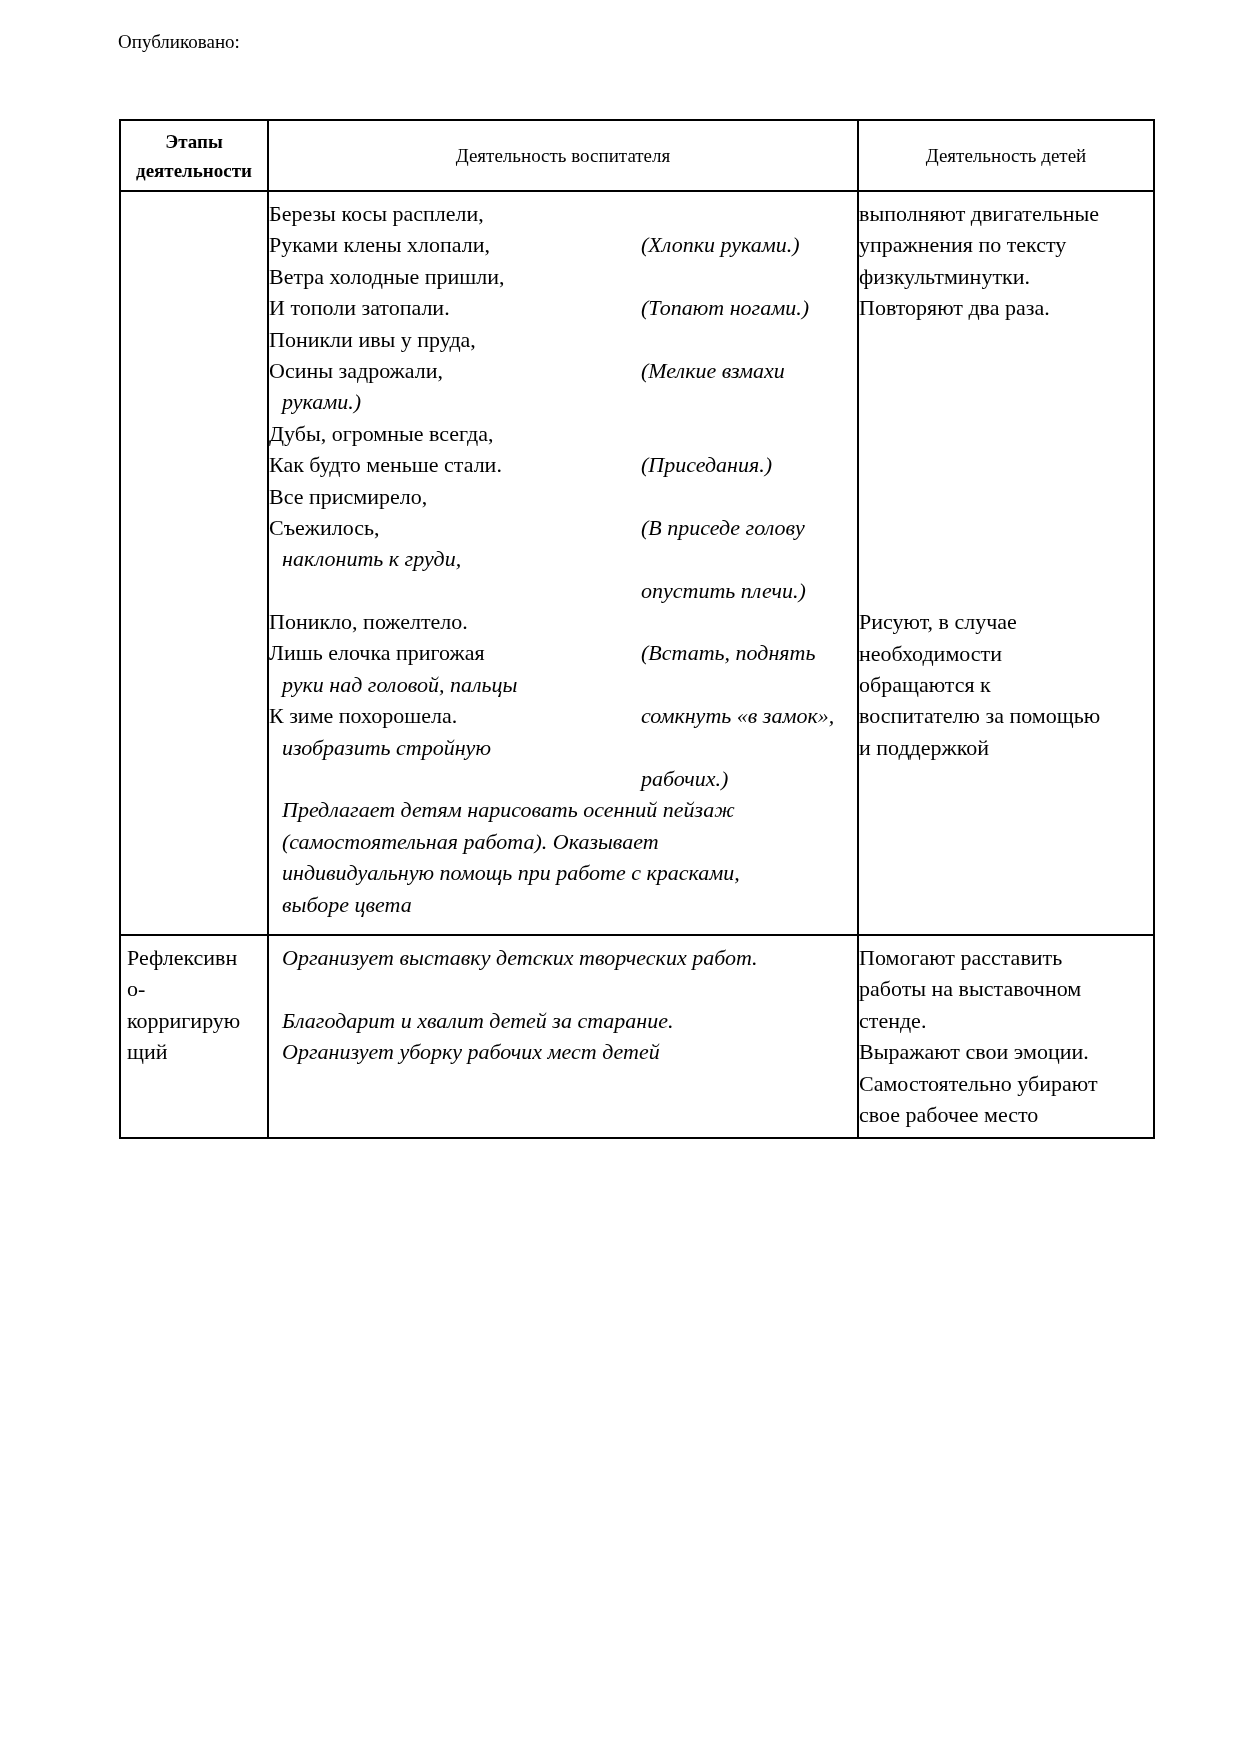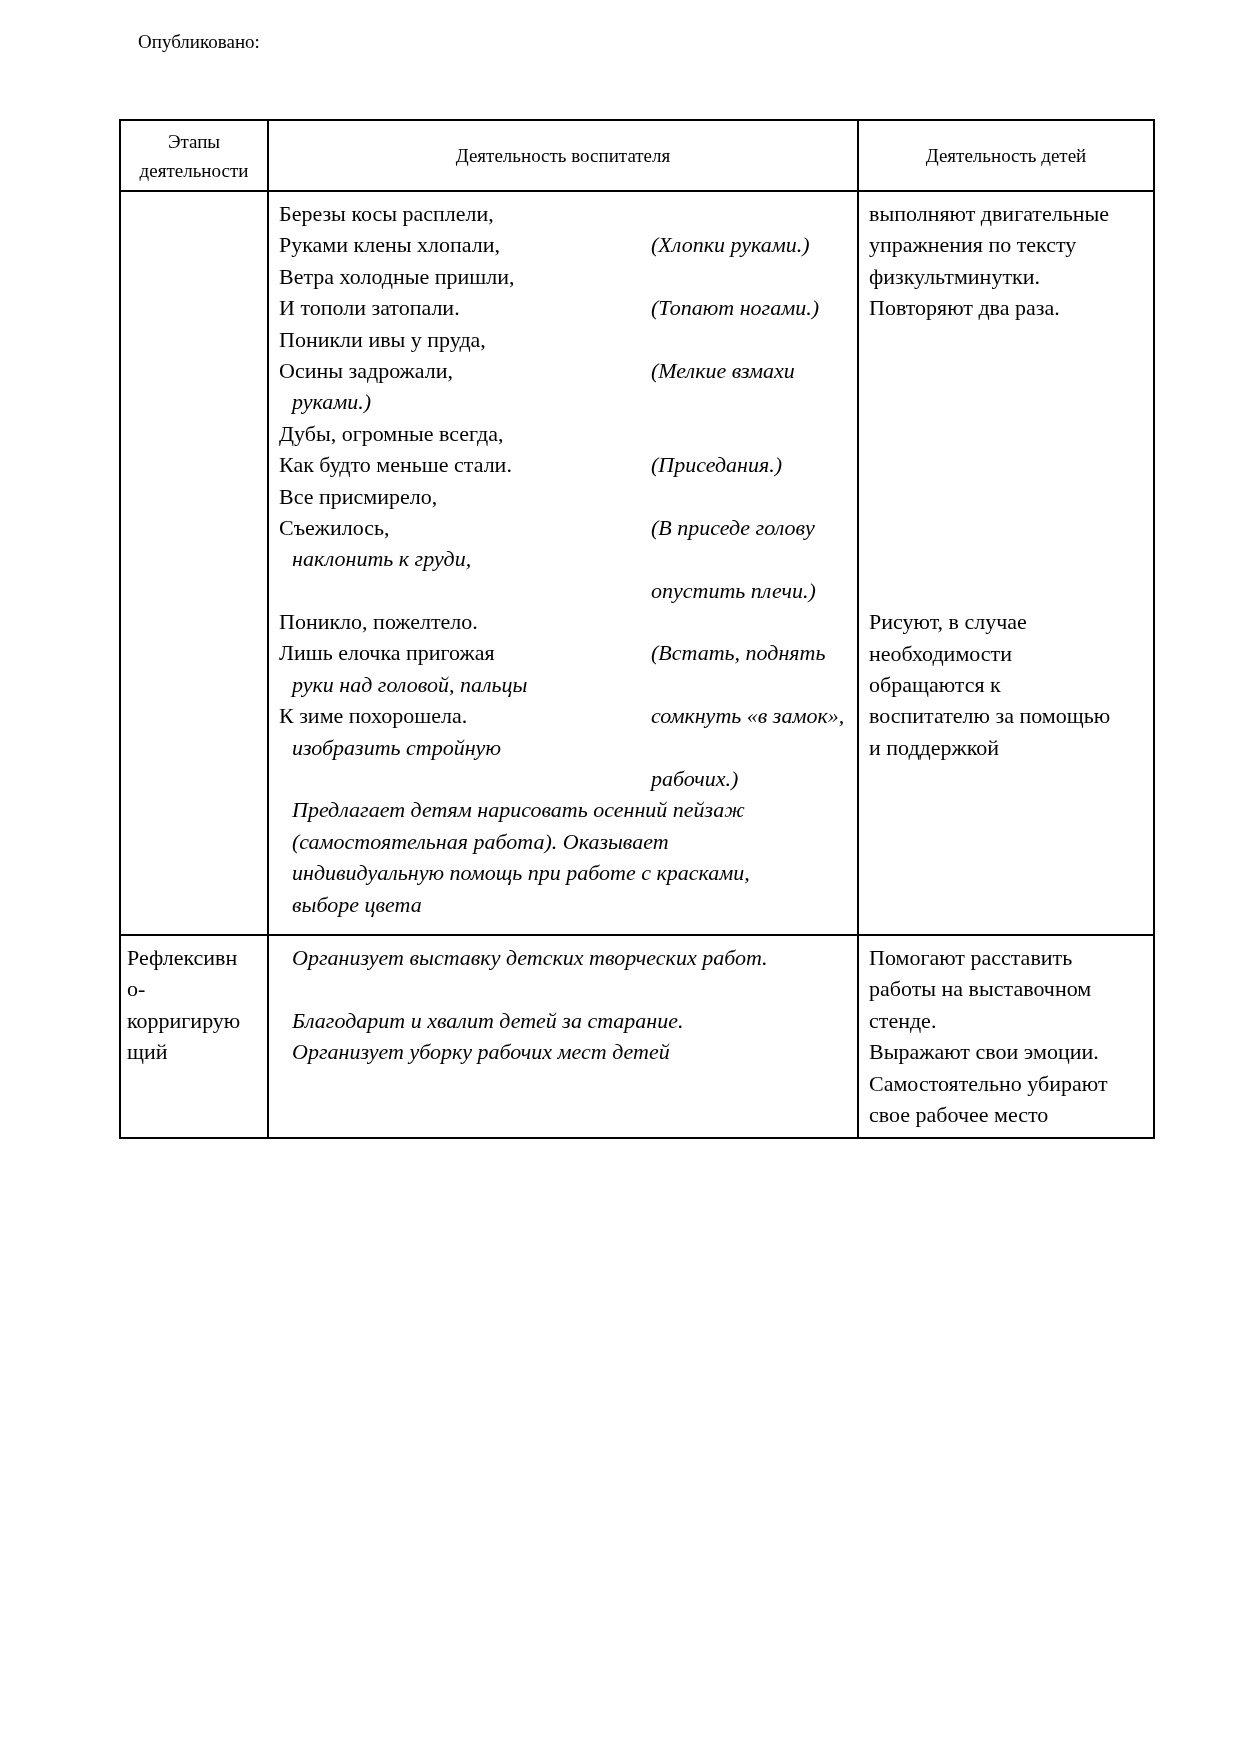--- a/index.html
+++ b/index.html
@@ -1,28 +1,28 @@
 <!DOCTYPE html>
 <html><head>
 <meta charset="utf-8">
 <style>
   html, body { margin: 0; padding: 0; background: #ffffff; }
   body { width: 1240px; height: 1754px; position: relative; overflow: hidden;
          font-family: "Liberation Serif", "DejaVu Serif", serif; color: #000; }
   .pub { position: absolute; left: 118px; top: 30px; font-size: 19px; line-height: 24px; }
-  .pub div { white-space: nowrap; margin-left: 20px; }
+  .pub div { white-space: nowrap; }
   table.plan { position: absolute; left: 119px; top: 119px; width: 1034px;
                border-collapse: collapse; table-layout: fixed; }
   table.plan td, table.plan th { border: 2px solid #000; vertical-align: top; padding: 0; }
   col.c1 { width: 148px; } col.c2 { width: 590px; } col.c3 { width: 296px; }
   th { font-weight: normal; font-size: 19px; line-height: 29px; height: 69px; vertical-align: middle !important; text-align: center; }
-  th .inner { padding: 2px 4px; }
+  th .inner { padding: 2px 4px; font-weight: bold; }
   .row1 td { height: 742px; }
   .row2 td { height: 201px; border-top: 3px solid #000; border-radius: 10px; }
-  .cell { font-size: 22px; line-height: 31.4px; padding: 6px 6px 0 10px; }
+  .cell { font-size: 22px; line-height: 31.4px; padding: 6px 6px 0 0; }
   .c1 .cell { padding-left: 6px; }
   .line { position: relative; height: 31.4px; white-space: nowrap; }
   .line .main { position: absolute; left: 0; }
   .line .note { position: absolute; left: 372px; font-style: italic; }
   .it { font-style: italic; margin-left: 13px; }
   .kids .cell div { white-space: nowrap; }
   .gap { height: 31.4px; }
 </style>
 </head>
 <body>

